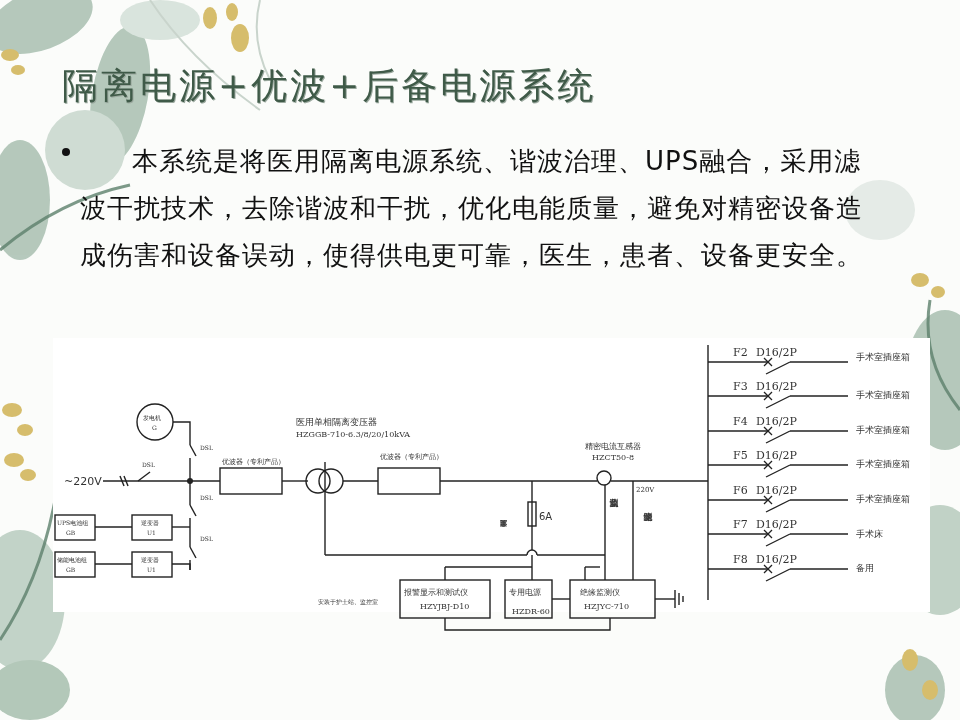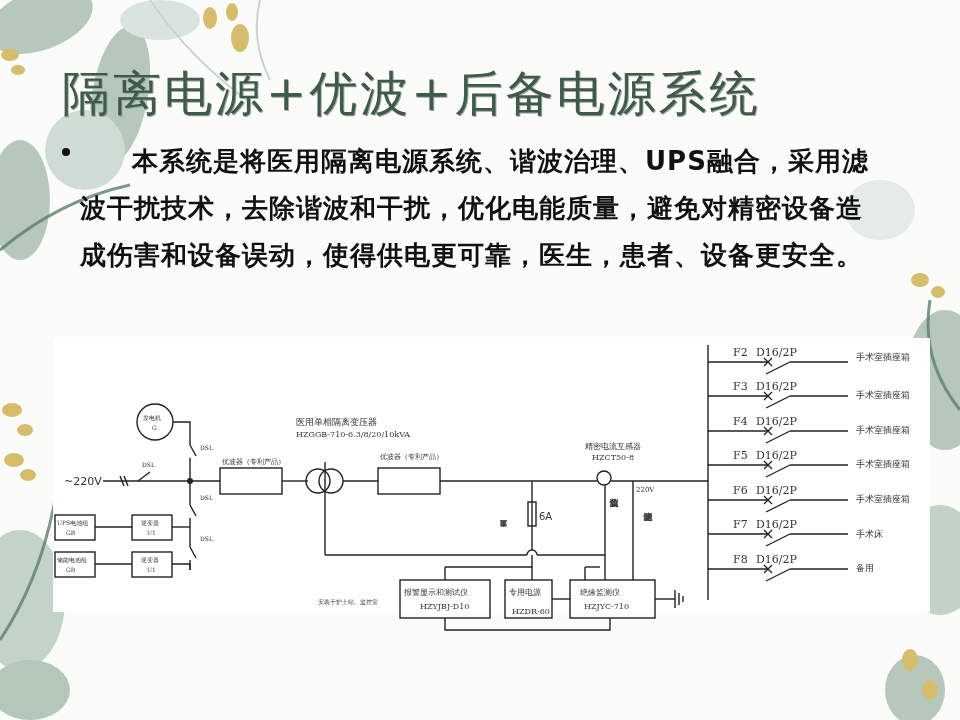--- a/index.html
+++ b/index.html
@@ -1,21 +1,21 @@
 <!DOCTYPE html>
 <html><head>
 <meta charset="utf-8">
 <style>
   html,body{margin:0;padding:0;}
   body{width:960px;height:720px;position:relative;overflow:hidden;background:#fbfcfa;font-family:"DejaVu Sans","Liberation Sans",sans-serif;}
   .decor{position:absolute;inset:0;z-index:0;}
-  .title{position:absolute;left:62px;top:62px;font-family:"DejaVu Serif","Liberation Serif",serif;font-size:48px;letter-spacing:3px;color:#3f5a48;z-index:2;white-space:nowrap;text-shadow:1px 1px 0 #9aa89e;}
+  .title{position:absolute;left:62px;top:62px;font-family:"DejaVu Serif","Liberation Serif",serif;font-size:36px;letter-spacing:3px;color:#3f5a48;z-index:2;white-space:nowrap;text-shadow:1px 1px 0 #9aa89e;}
   .bullet-block{position:absolute;left:58px;top:138px;width:830px;z-index:2;}
   .bullet-dot{position:absolute;left:4px;top:10px;width:8px;height:8px;border-radius:50%;background:#111;}
-  .bullet-text{margin:0 0 0 22px;font-size:26px;font-weight:bold;line-height:47px;color:#111;text-indent:52px;letter-spacing:1px;}
+  .bullet-text{margin:0 0 0 22px;font-size:26px;font-weight:normal;line-height:47px;color:#111;text-indent:52px;letter-spacing:1px;}
   .panel{position:absolute;left:53px;top:338px;width:877px;height:274px;background:#ffffff;z-index:1;}
   .diagram{position:absolute;left:0;top:0;z-index:3;}
   .diagram text{font-family:"DejaVu Serif","Liberation Serif",serif;fill:#333;}
   .diagram .mono{font-family:"DejaVu Sans","Liberation Sans",sans-serif;}
 </style>
 </head>
 <body>
 
 <svg class="decor" width="960" height="720" viewBox="0 0 960 720">
   <g fill="#a9c0b1" opacity="0.85">

